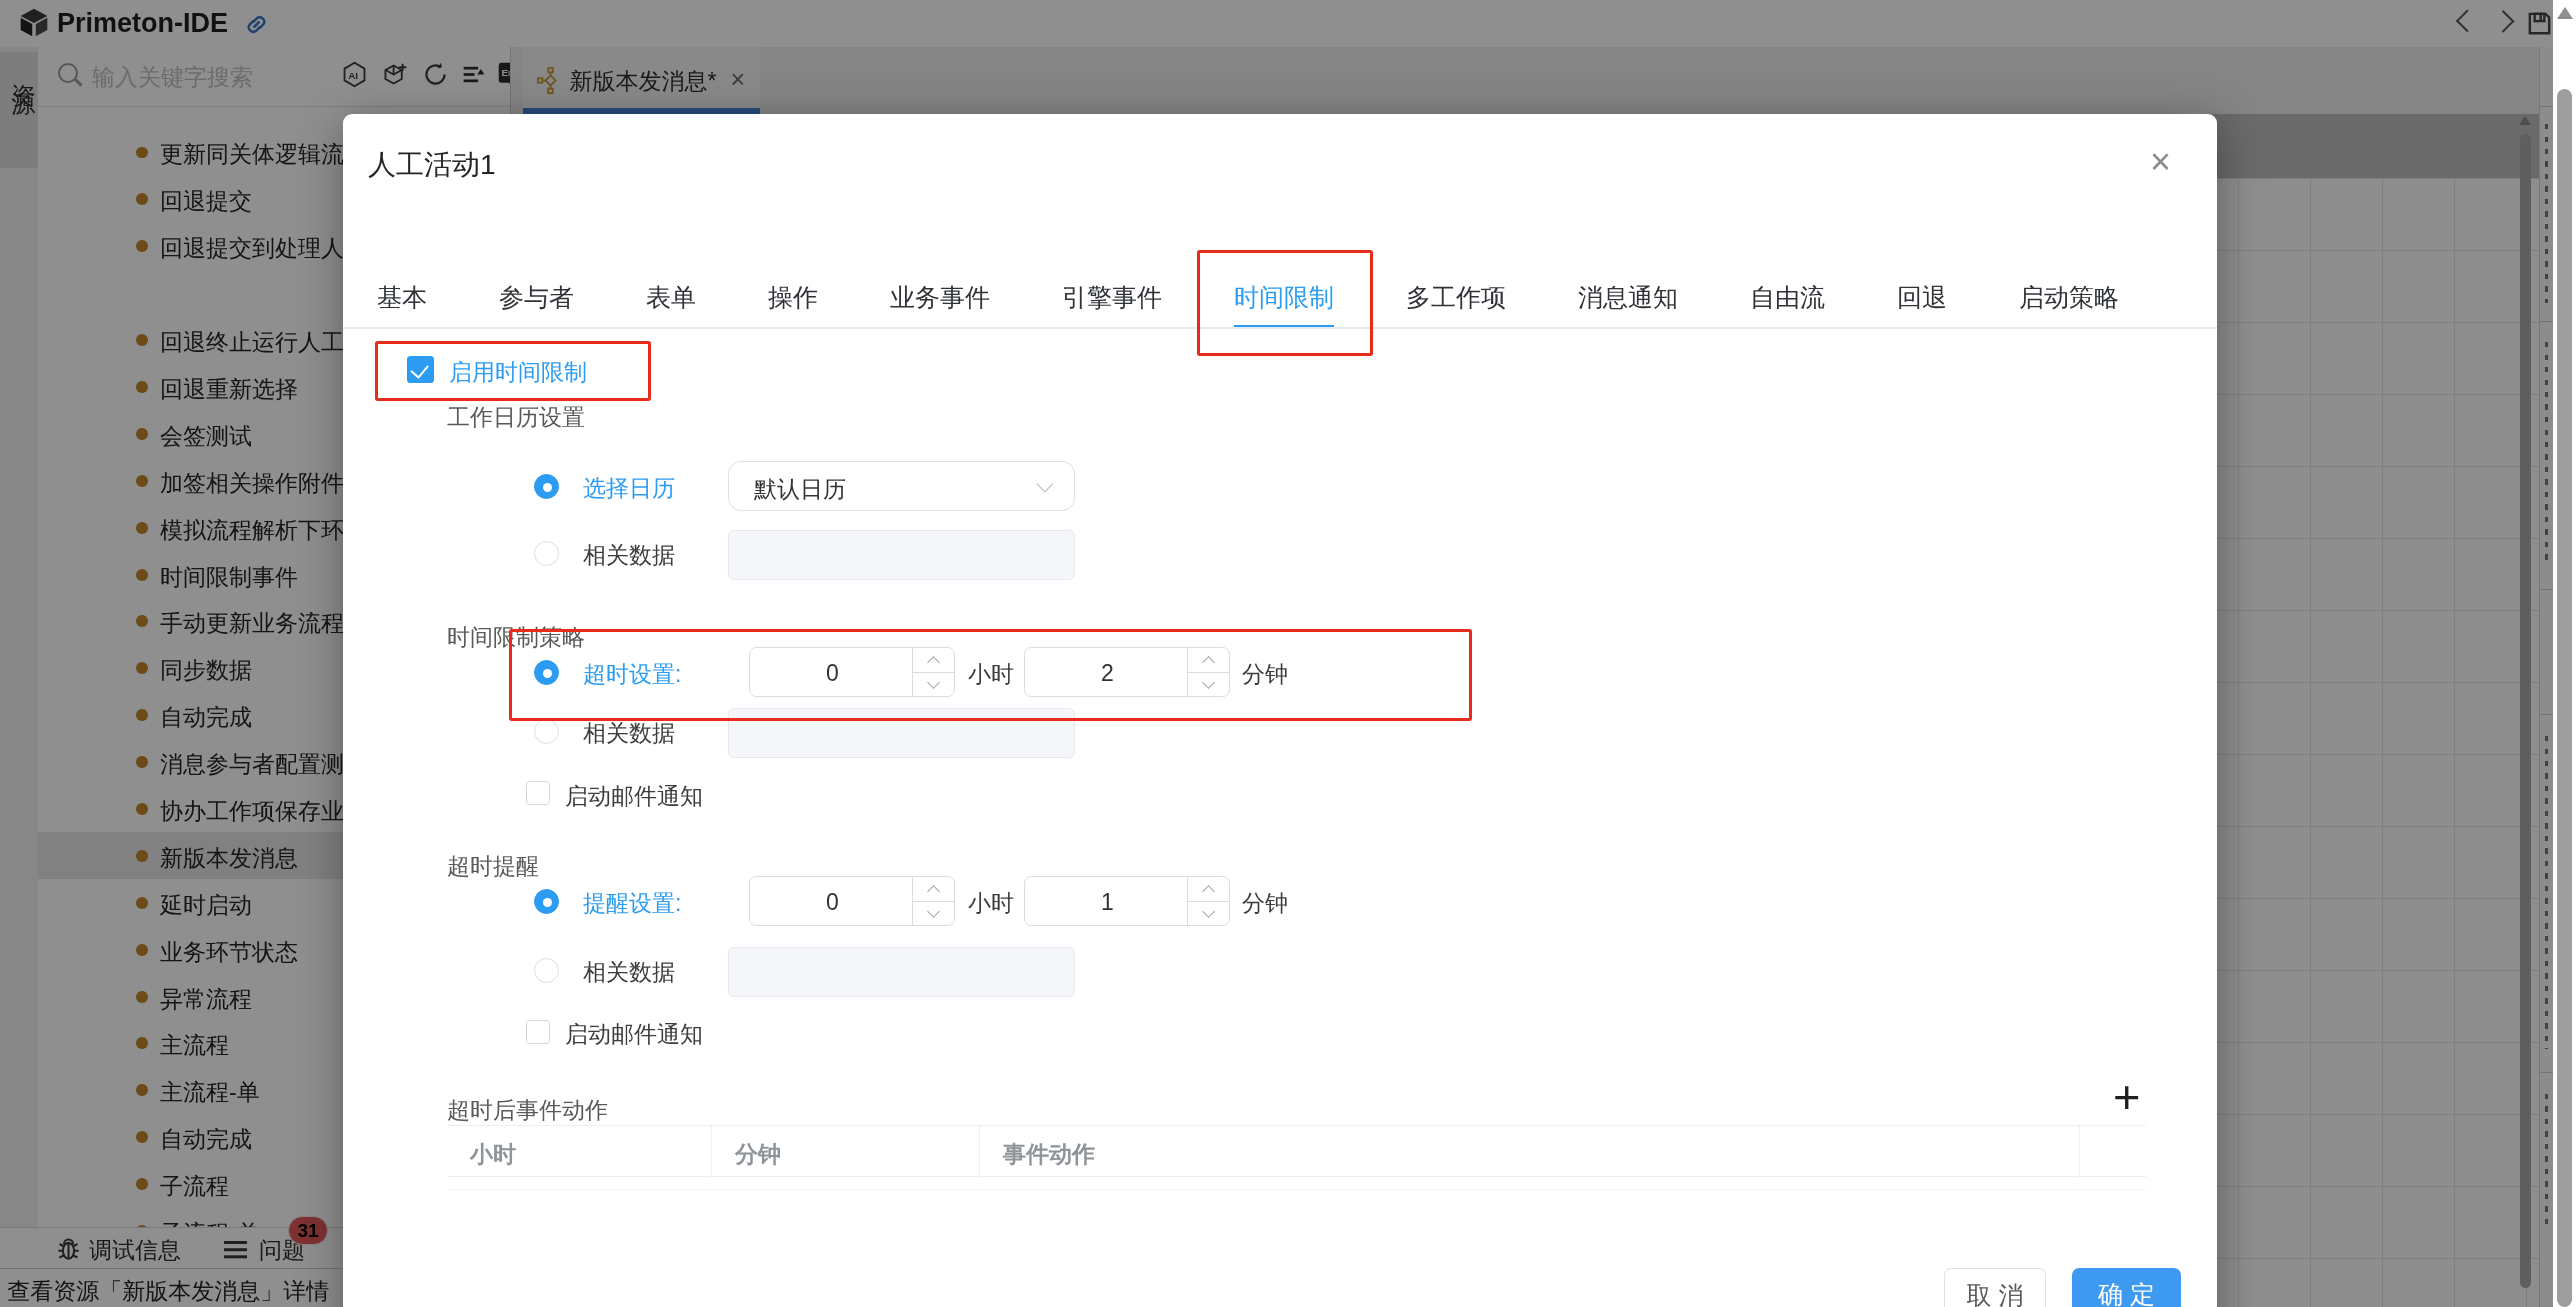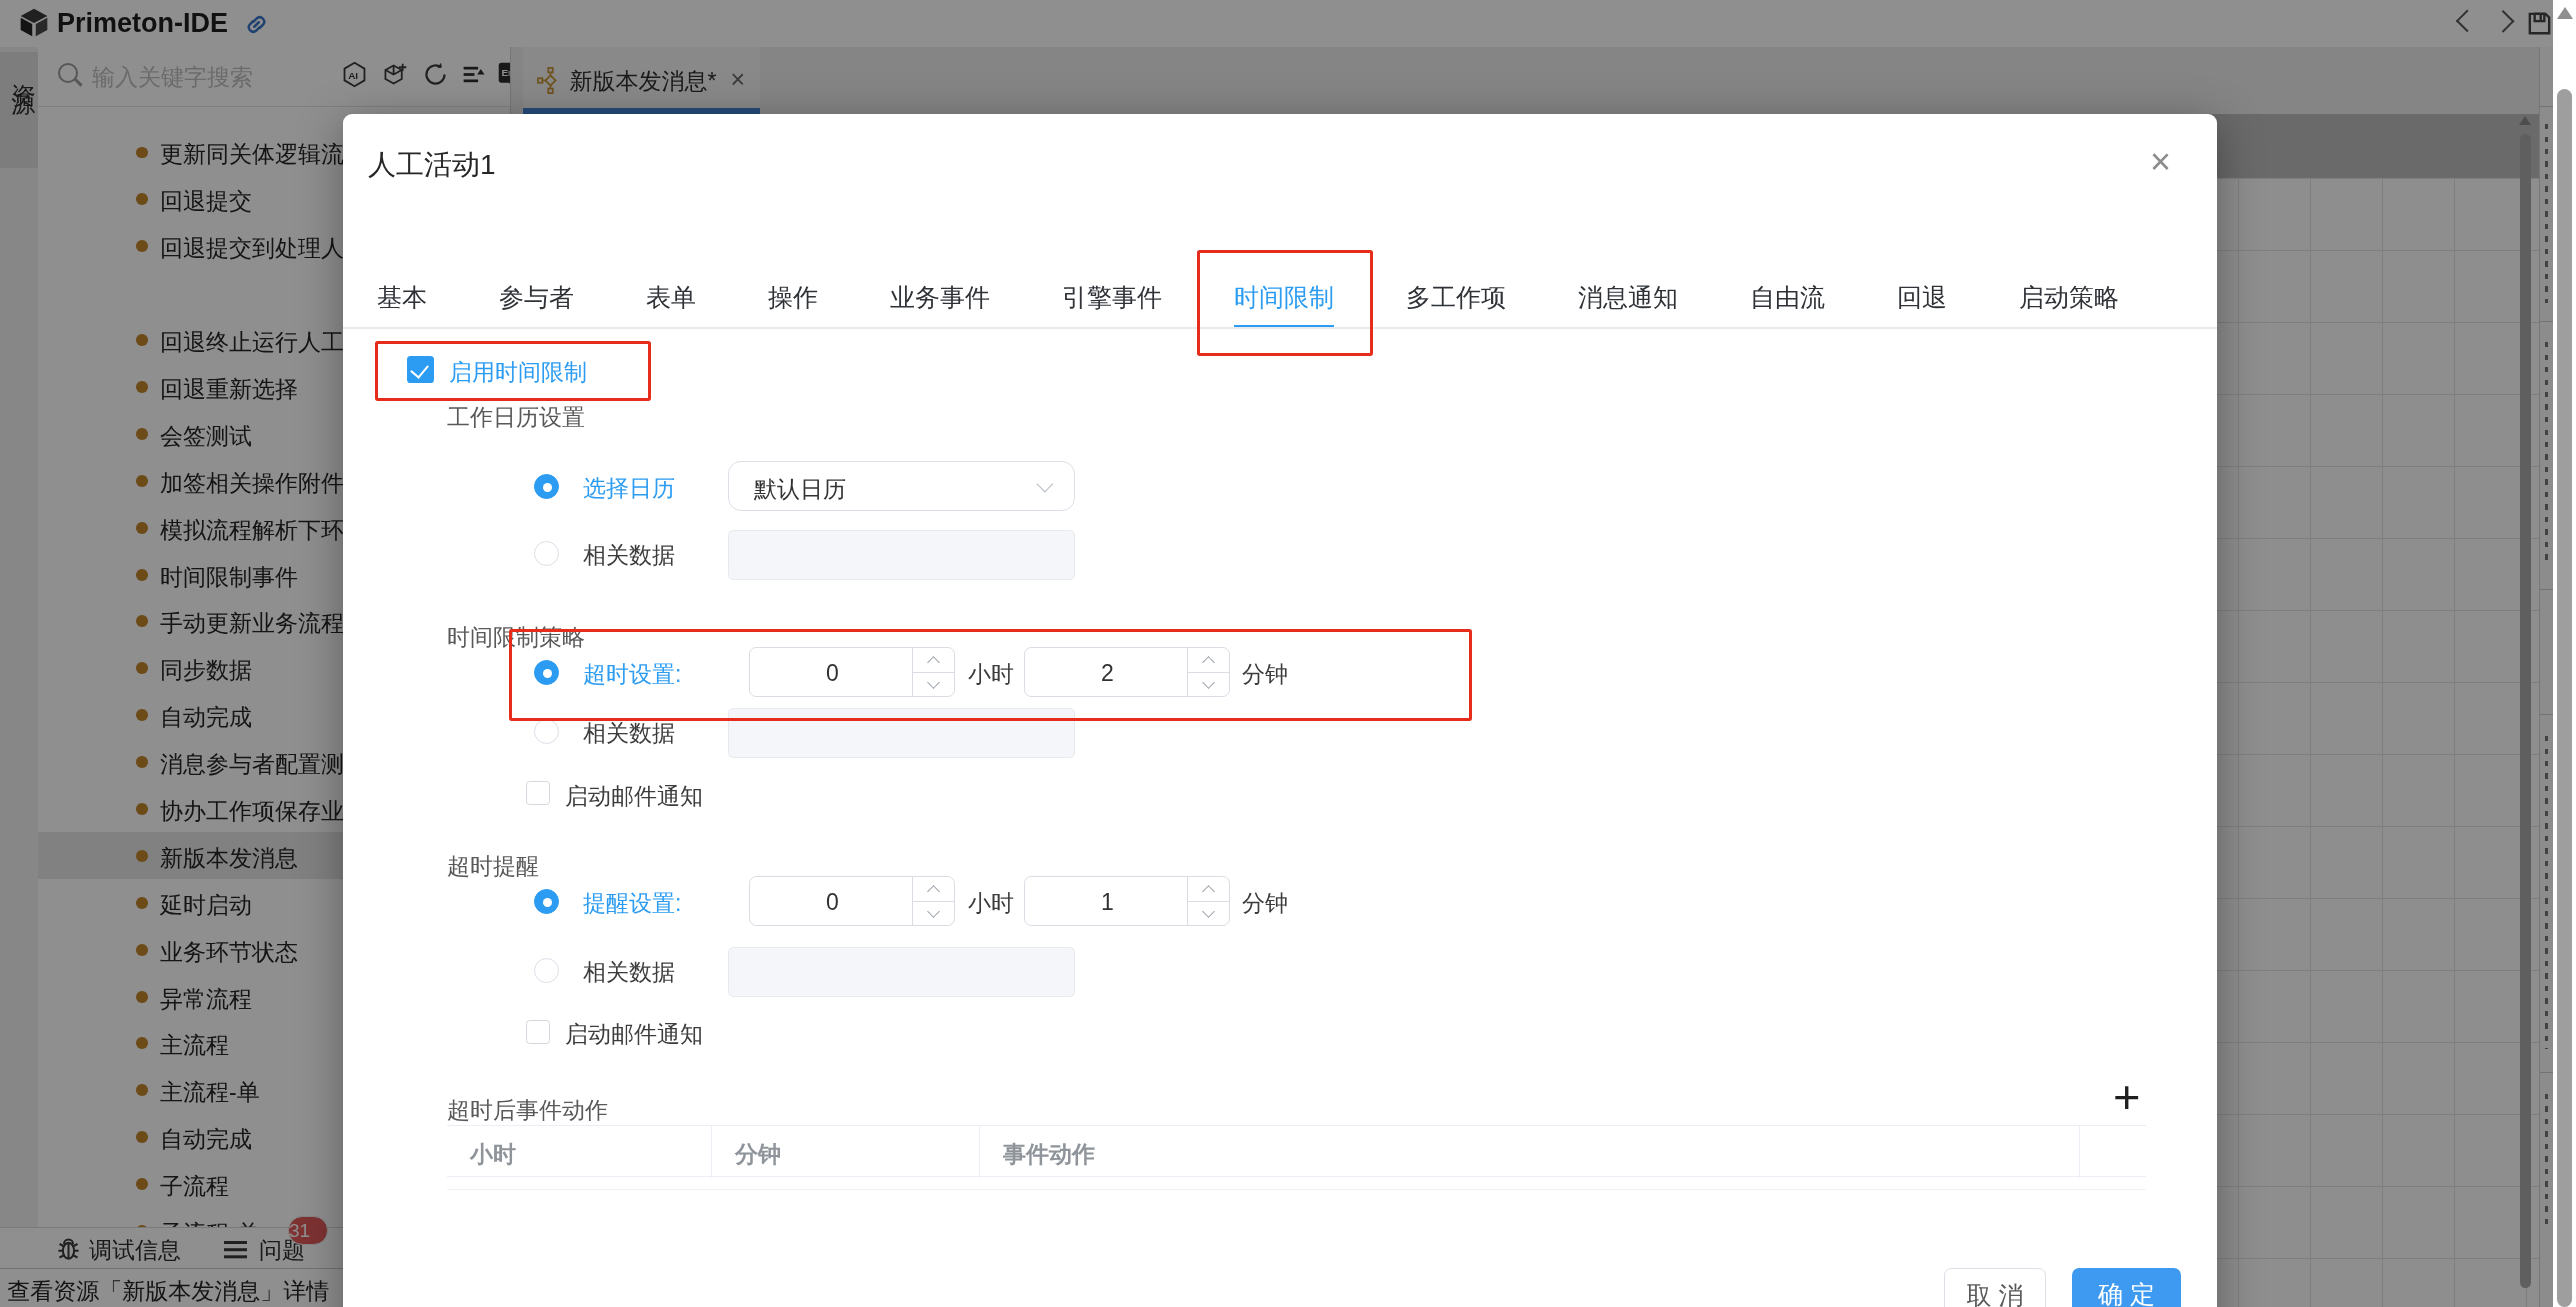--- a/index.html
+++ b/index.html
@@ -45,22 +45,22 @@
   
   #rstrip{left:2539px;top:47px;width:13.4px;height:1261px;background:#fafafa;border-left:0.9px solid #d4d4d4;}
   .rseg{position:absolute;left:0;width:13.4px;border-top:0.9px solid #cccccc;}
   .rmarks{position:absolute;left:5.4px;width:2.7px;background:repeating-linear-gradient(#777 0 5.4px,transparent 5.4px 12.5px);}
   
   #bottombar{left:0;top:1227px;width:510px;height:41px;background:#fff;border-top:0.9px solid #d9d9d9;}
   #statusbar{left:0;top:1268px;width:510px;height:39px;background:#fff;border-top:1.8px solid #c9c9c9;}
   #statustext{position:absolute;left:7.2px;top:7.2px;font-size:23px;color:#262626;white-space:nowrap;}
   .btab{position:absolute;top:7.2px;font-size:23px;color:#2f2f2f;}
   .hbars{position:absolute;top:12.5px;width:23px;height:3.6px;background:#3a3a3a;box-shadow:0 7.2px 0 #3a3a3a,0 14.3px 0 #3a3a3a;}
-  #badge31{left:288px;top:-12.5px;min-width:38px;height:27px;background:#e05a5a;border-radius:14.3px;color:#ffffff;
-           font-size:19px;text-align:left;line-height:27px;border:1.8px solid #efefef;}
+  #badge31{left:288px;top:-12.5px;min-width:38px;height:27px;background:#e05a5a;border-radius:14.3px;color:#000000;
+           font-size:19px;text-align:center;line-height:27px;border:1.8px solid #efefef;font-weight:bold;}
   
   #dim{left:0;top:0;width:2553px;height:1307px;background:rgba(0,0,0,0.44);z-index:5;}
   
   #outersb{left:2553px;top:0;width:23px;height:1307px;background:#fff;z-index:6;}
   #outersbarrow{position:absolute;left:3.6px;top:7.2px;width:0;height:0;border-left:8px solid transparent;border-right:8px solid transparent;border-bottom:12.5px solid #8f8f8f;}
   #outersbthumb{position:absolute;left:3.6px;top:89px;width:15px;height:1218px;background:#9e9e9e;border-radius:8px;}
   
   #modal{left:343px;top:114px;width:1874px;height:1253px;background:#fff;border-radius:9px;
          box-shadow:0 9px 45px rgba(0,0,0,.35);z-index:10;}
   #mclose{left:1807px;top:30px;font-size:36px;color:#8c8c8c;line-height:36px;}

